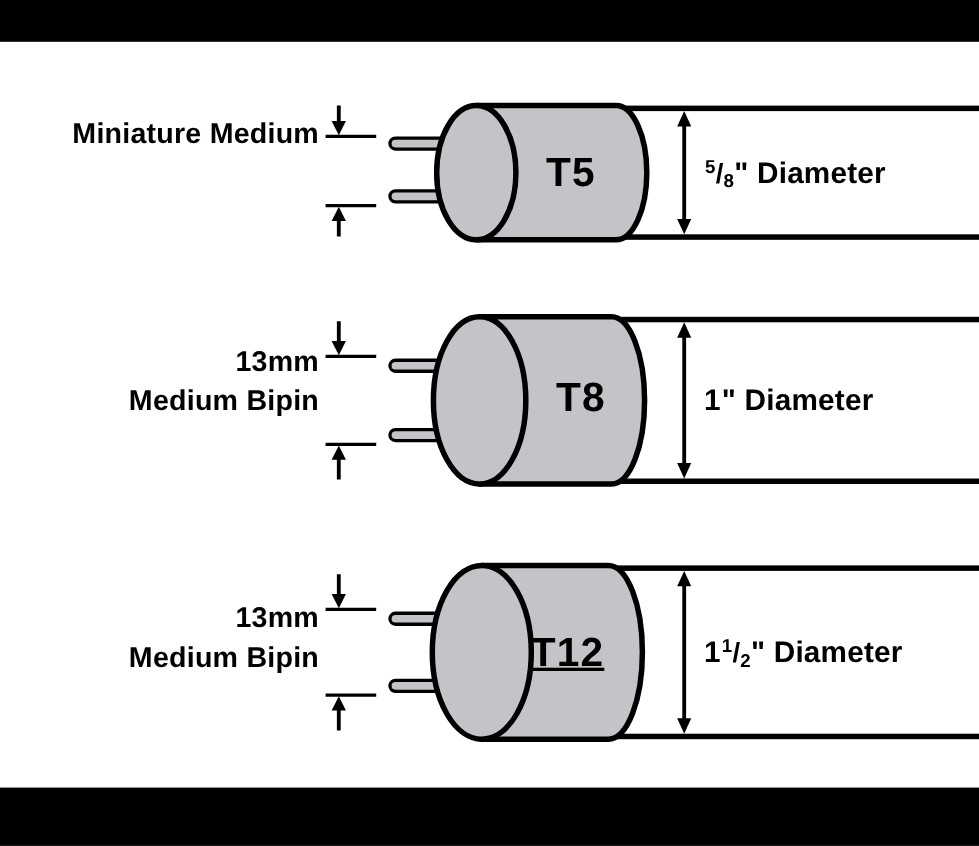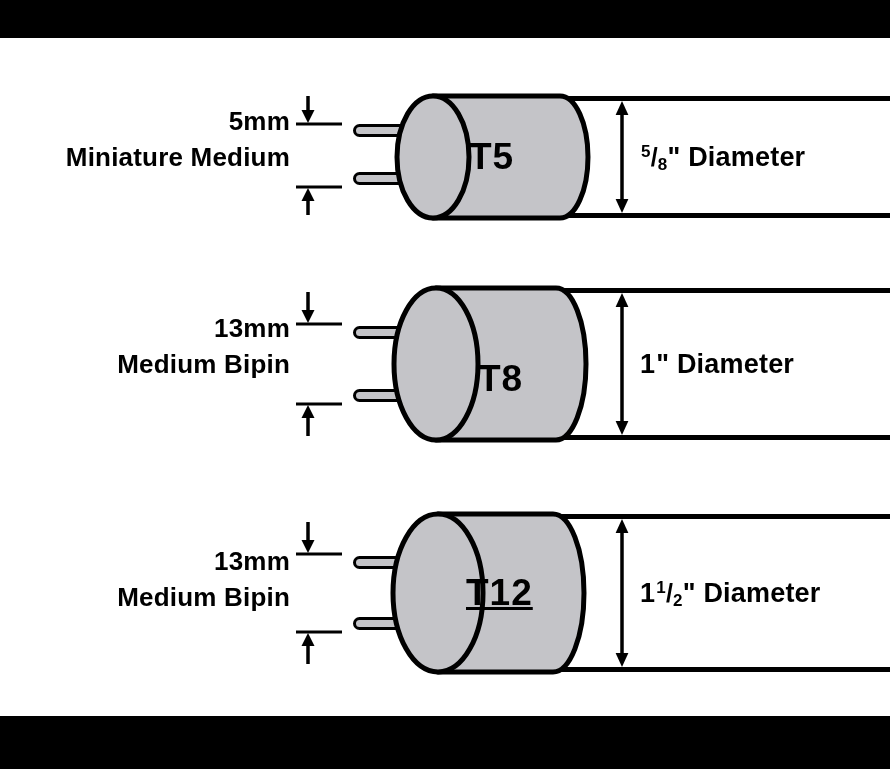--- a/index.html
+++ b/index.html
@@ -32,24 +32,24 @@
     background:#c4c4c8; border:3px solid #000; border-radius:7px; box-sizing:border-box; }
   .p1a { top:124px; } .p1b { top:172px; }
   .p2a { top:326px; } .p2b { top:389px; }
   .p3a { top:556px; } .p3b { top:617px; }
 
   
   .cyl { position:absolute; left:388px; }
   .c1 { top:91px; } .c2 { top:283px; } .c3 { top:509px; }
 
   
-  .tube-name { position:absolute; width:100px; 
+  .tube-name { position:absolute; width:100px; text-align:center;
     font-size:37px; font-weight:bold; line-height:42px; letter-spacing:1px; }
   .tn1 { left:469px; top:136px; }
-  .tn2 { left:478px; top:358px; }
+  .tn2 { left:478px; top:341px; }
   .tn3 { left:466px; top:572px;text-decoration:underline; }
 
   
   .dia-arrow { position:absolute; left:612px; }
   .da1 { top:100px; } .da2 { top:292px; } .da3 { top:518px; }
 
   
   .dia { position:absolute; left:640px; font-size:27px; font-weight:600;
     line-height:36px; letter-spacing:.2px; white-space:nowrap; }
   .dx1 { top:139px; } .dx2 { top:346px; } .dx3 { top:575px; }
@@ -63,21 +63,20 @@
 </head>
 <body>
 
 <div class="canvas">
 
   <div class="bar bar-top"></div>
   <div class="bar bar-bottom"></div>
 
   <div>
     <div class="base-label bl1">
-      <div>5mm</div>
       <div>Miniature Medium</div>
     </div>
 
     <svg class="measure m1" width="60" height="126" viewBox="0 0 60 126">
       <line x1="8" y1="30" x2="54" y2="30" stroke="#000" stroke-width="3"></line>
       <line x1="8" y1="93" x2="54" y2="93" stroke="#000" stroke-width="3"></line>
       <line x1="20" y1="2" x2="20" y2="17" stroke="#000" stroke-width="3.5"></line>
       <polygon points="20,29 13.5,16 26.5,16" fill="#000"></polygon>
       <line x1="20" y1="106" x2="20" y2="121" stroke="#000" stroke-width="3.5"></line>
       <polygon points="20,94 13.5,107 26.5,107" fill="#000"></polygon>

